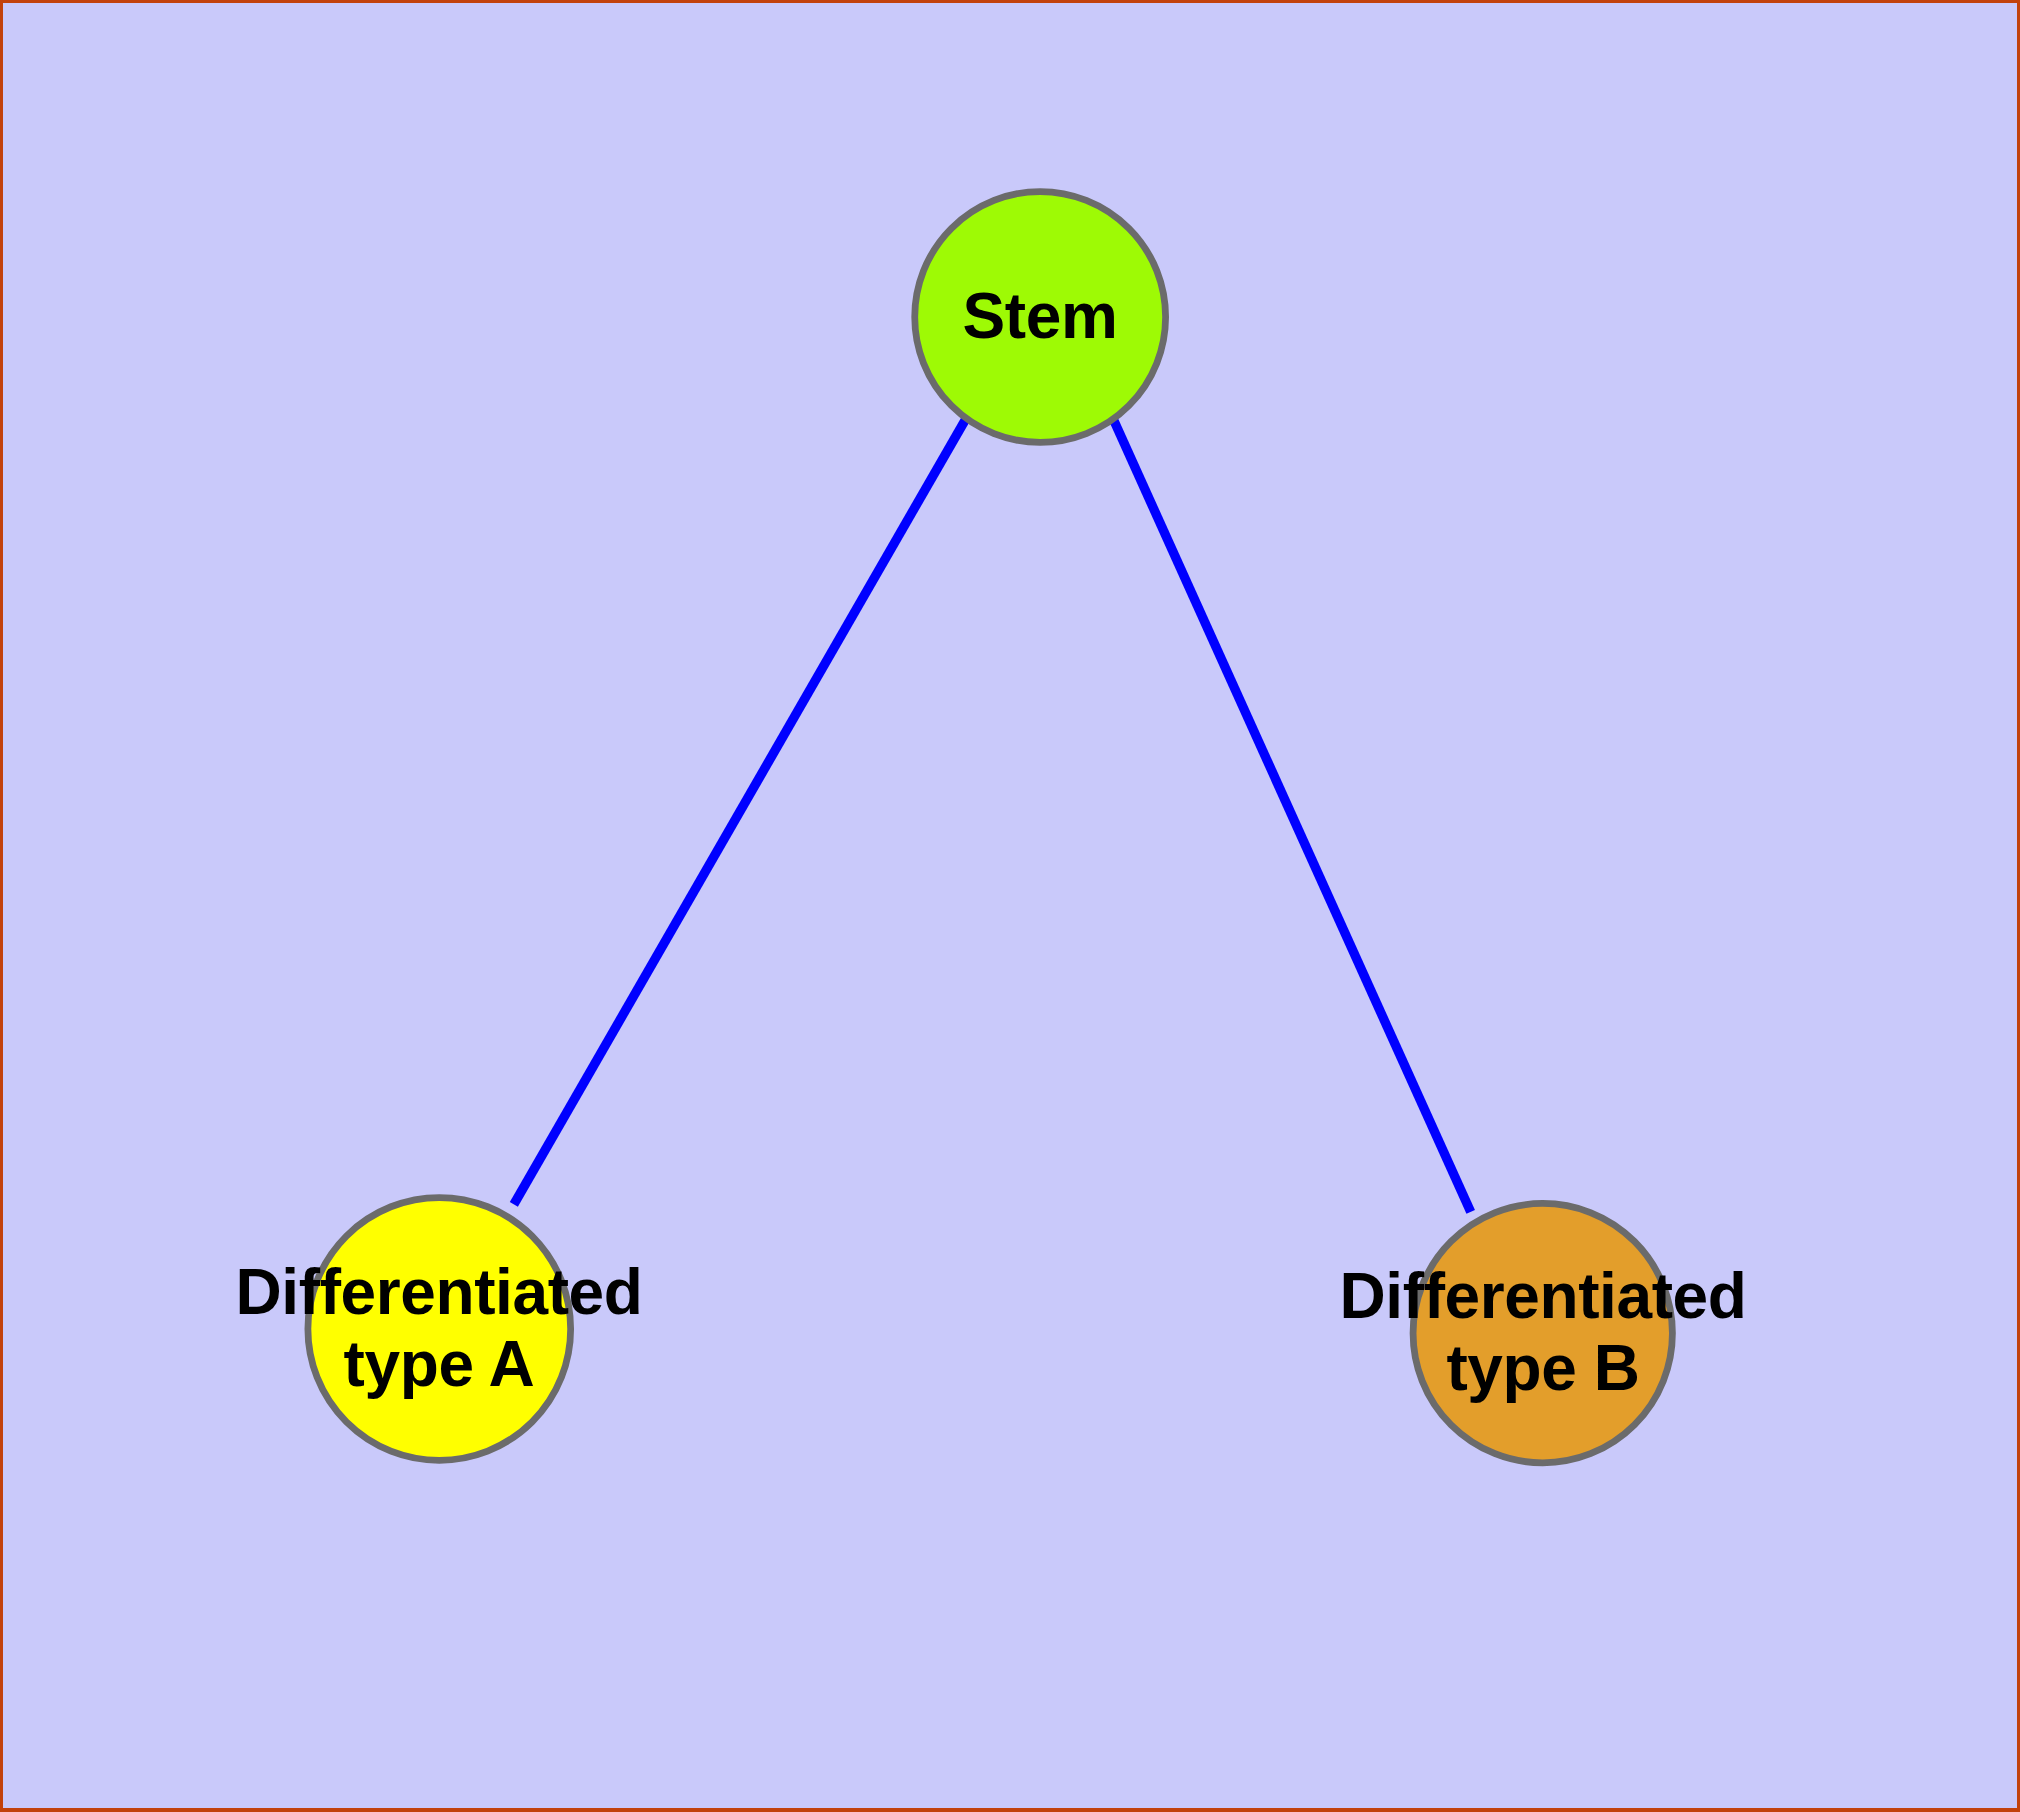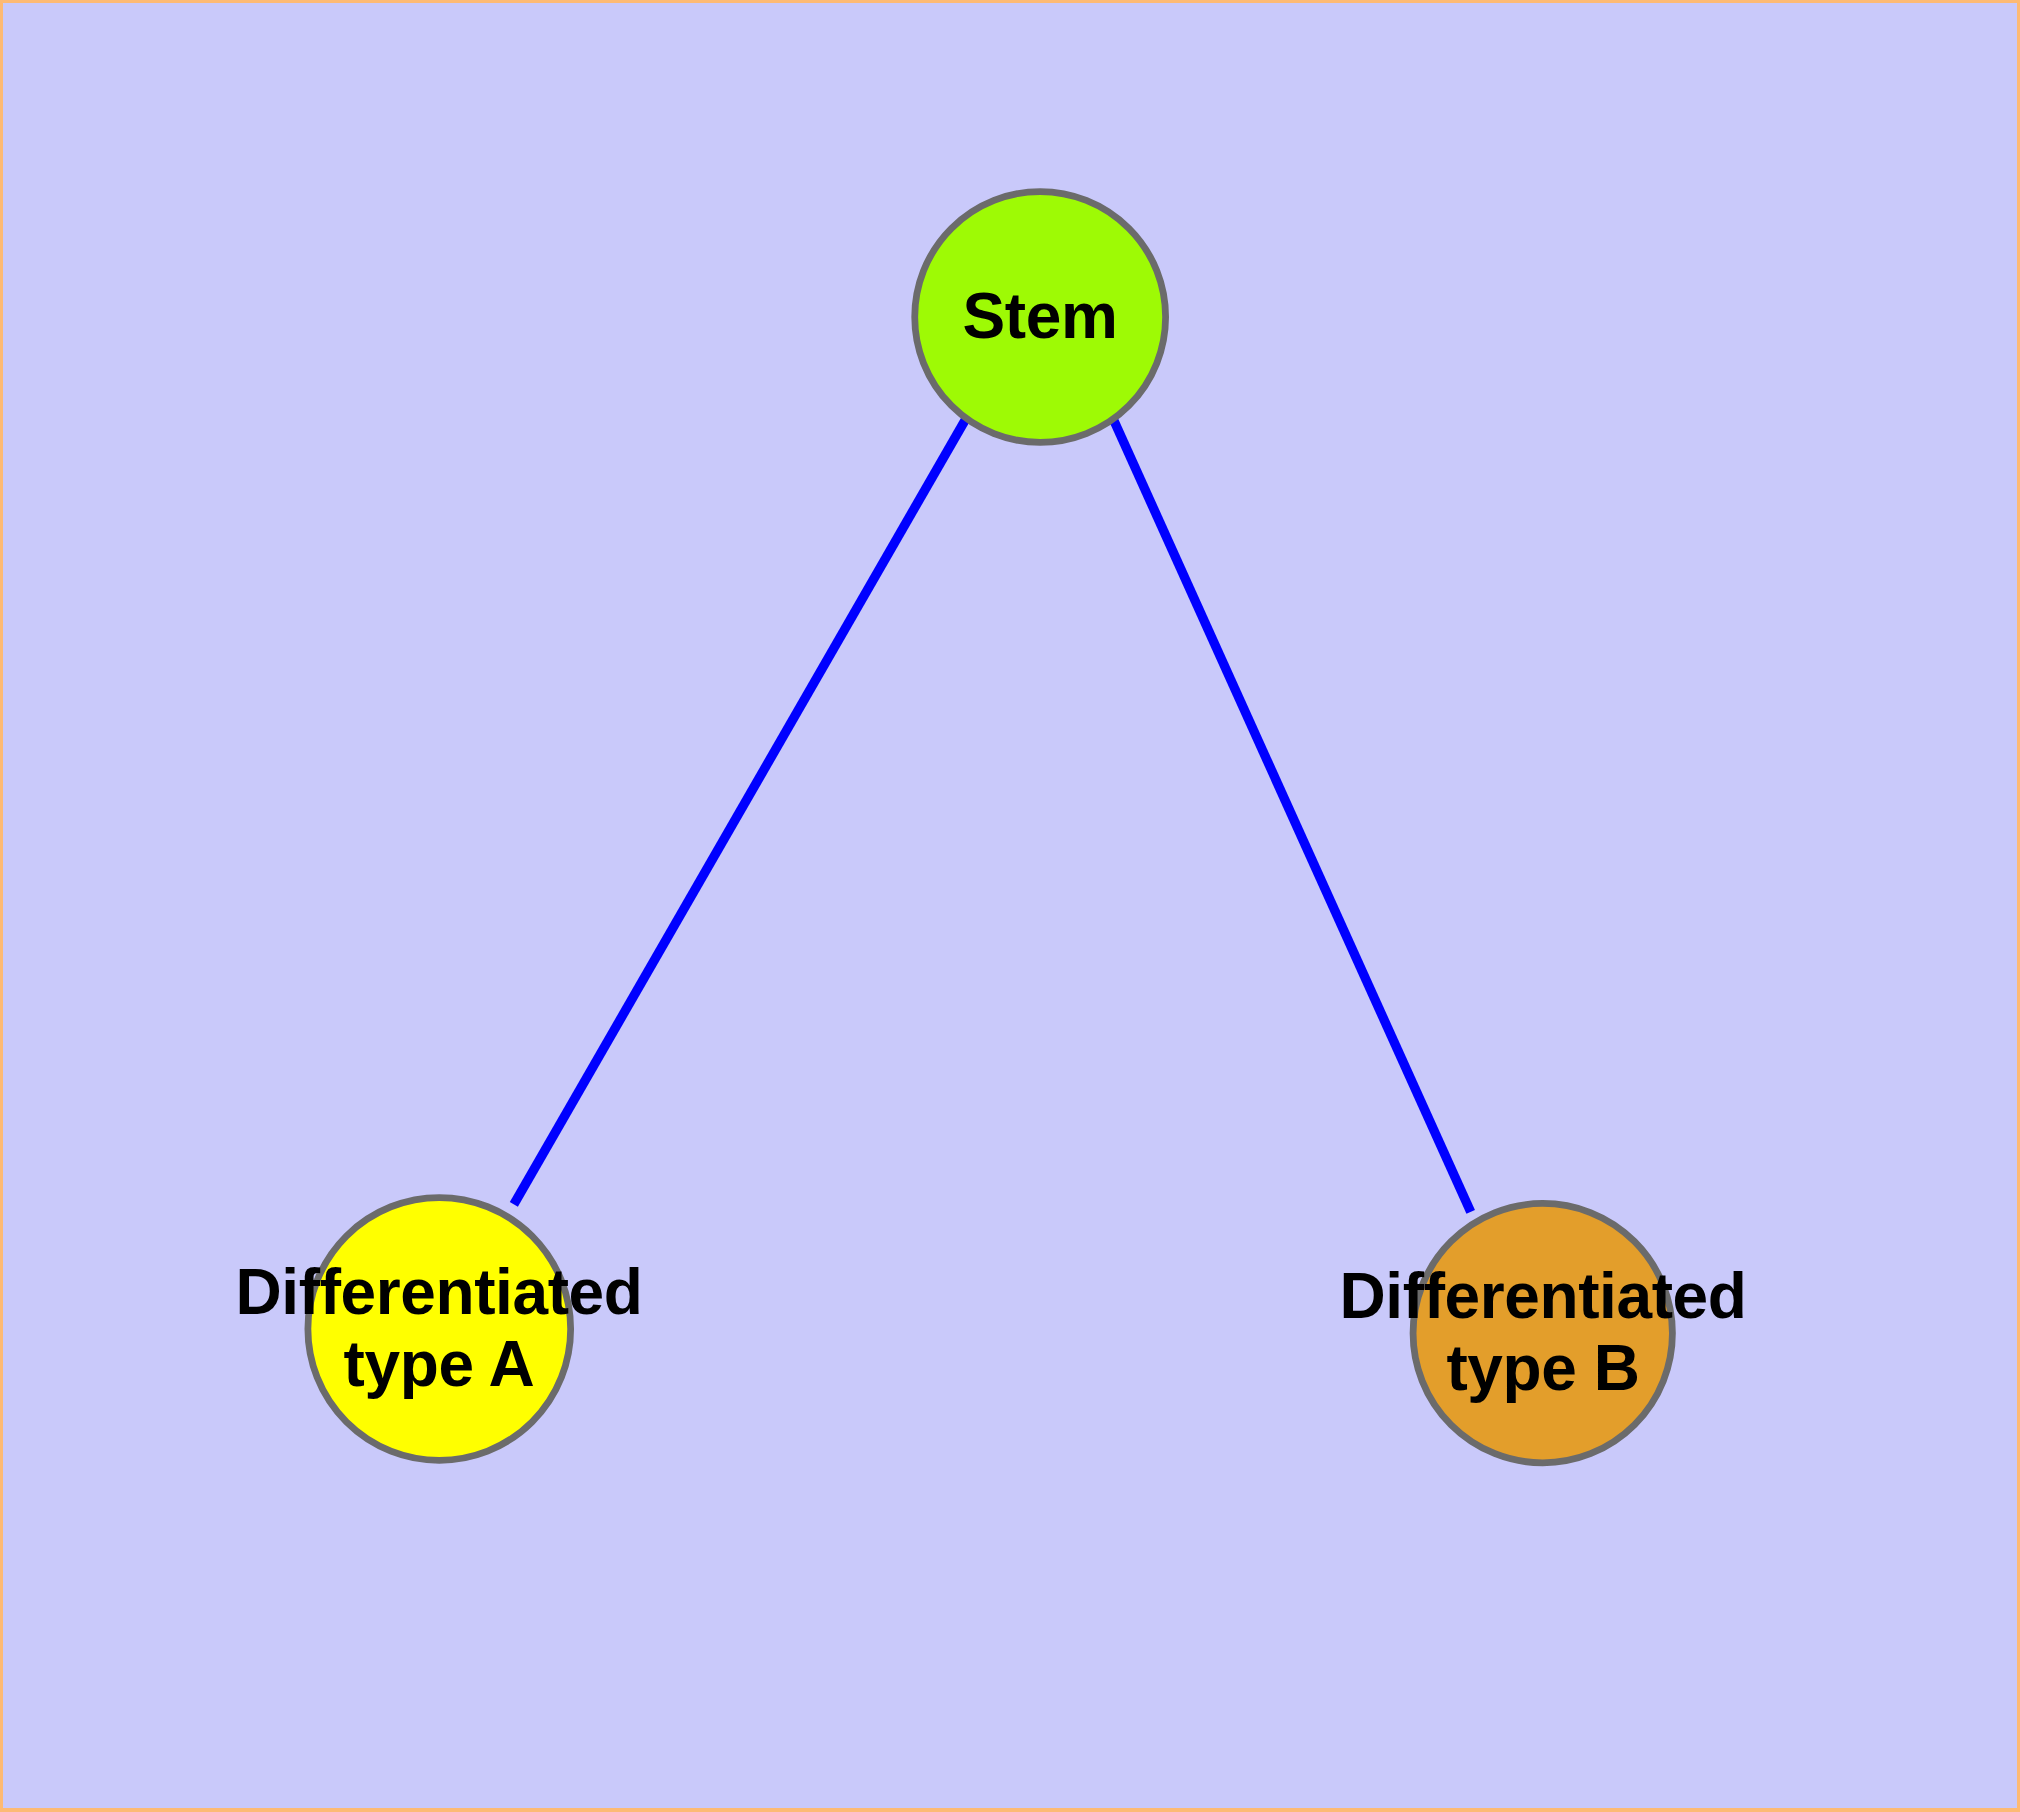--- a/index.html
+++ b/index.html
@@ -5,21 +5,21 @@
 <style>
   html, body {
     margin: 0;
     padding: 0;
     background: #ffffff;
   }
   #canvas {
     position: relative;
     width: 2021px;
     height: 1812px;
-    background: #fdba74;
+    background: #c2410c;
     overflow: hidden;
     font-family: "Liberation Sans", "DejaVu Sans", sans-serif;
   }
   #plot-area {
     position: absolute;
     left: 3.4px;
     top: 3.4px;
     width: 2014px;
     height: 1805px;
     background: #c9c9fa;

